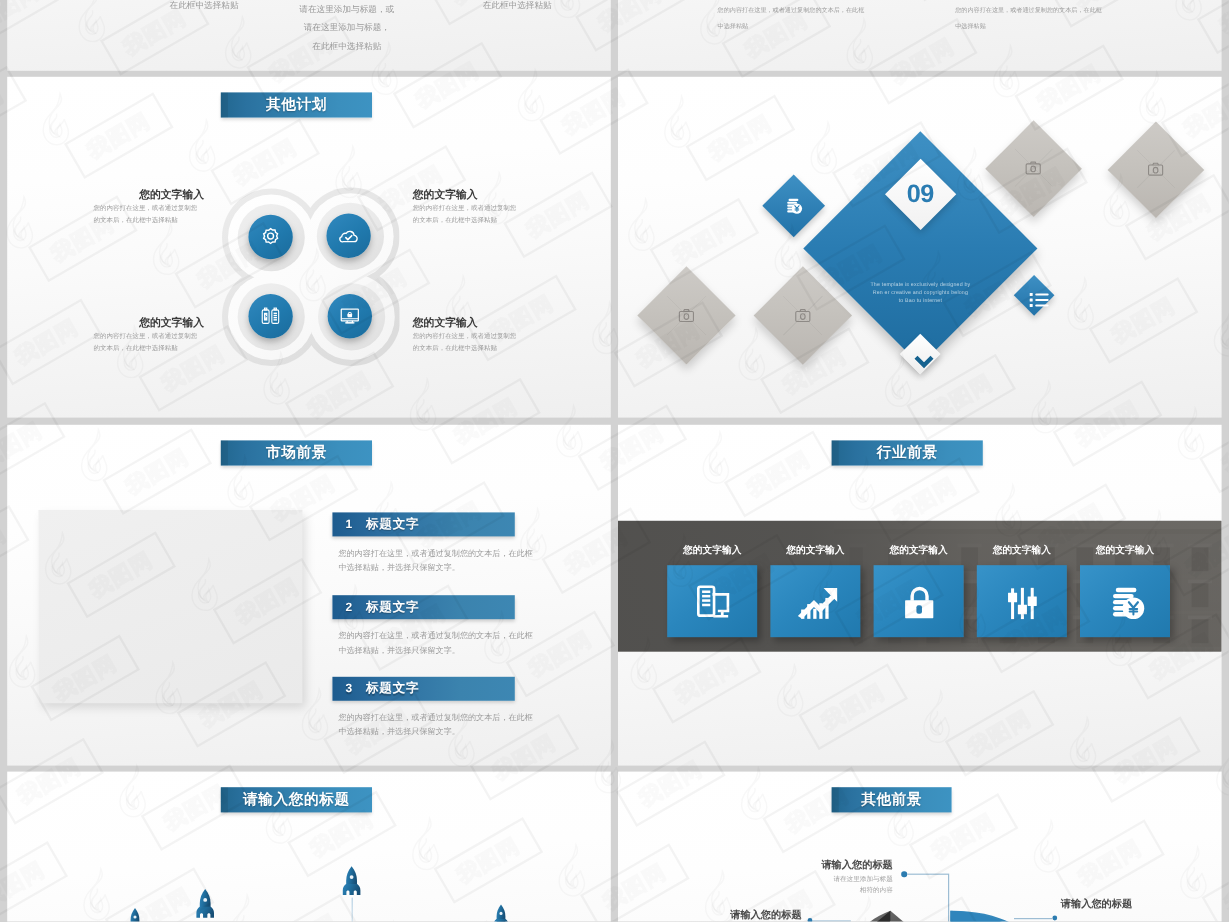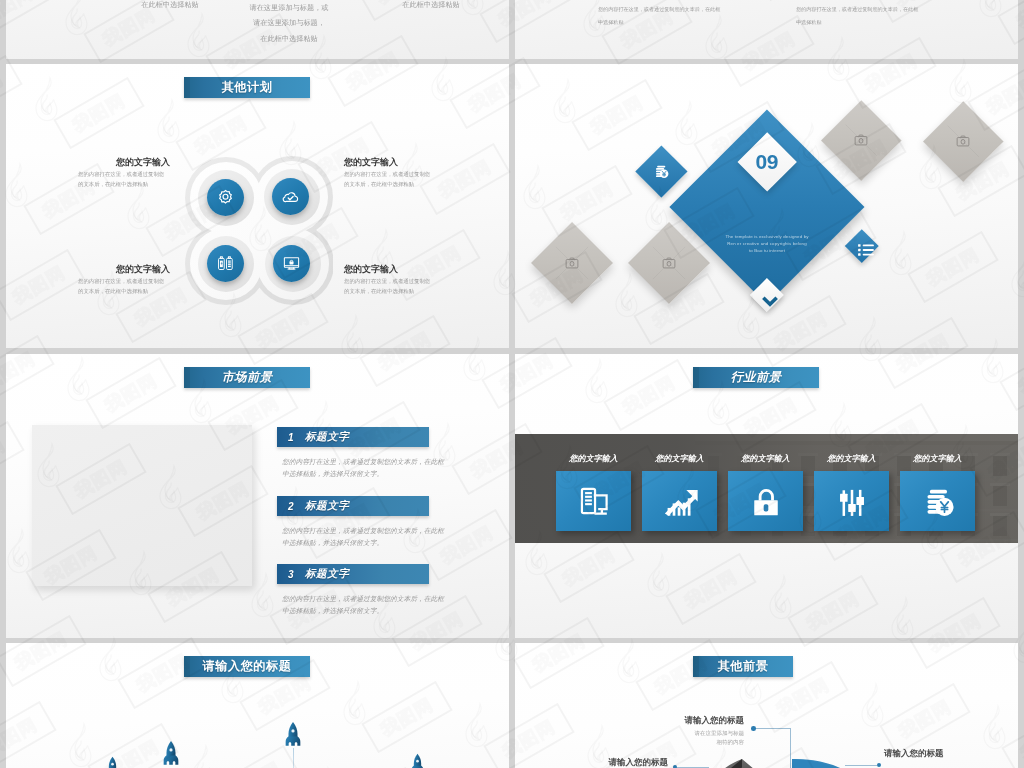--- a/index.html
+++ b/index.html
@@ -5,21 +5,21 @@
 *{box-sizing:border-box;margin:0;padding:0;}
 html,body{width:1024px;height:768px;overflow:hidden;background:#d2d2d2;
   font-family:"Liberation Sans",sans-serif;-webkit-font-smoothing:antialiased;}
 .page{position:relative;width:1024px;height:768px;background:#d2d2d2;}
 .slide{position:absolute;width:503px;height:284px;overflow:hidden;
   background:linear-gradient(176deg,#ffffff 0%,#fefefe 28%,#fafafa 52%,#f4f4f4 78%,#efefef 100%);}
 .s-col-l{left:6px;}
 .s-col-r{left:515px;}
 .s-row-0{top:-225px;}
 .s-row-1{top:64px;}
-.s-row-2{top:354px;font-style:italic;}
+.s-row-2{top:354px;}
 .s-row-3{top:643px;}
 
 
 .titlebar{position:absolute;height:27px;display:flex;align-items:center;justify-content:center;
   background:linear-gradient(90deg,#22678f 0%,#2a719f 16%,#3380ad 45%,#3b8fbd 78%,#3d93c2 100%);
   box-shadow:0 2px 3px rgba(0,0,0,.18);}
 .titlebar span{color:#fff;font-size:12.2px;font-weight:bold;letter-spacing:0.5px;
   text-shadow:0 1px 1.5px rgba(0,0,0,.28);}
 .titlebar .notch{position:absolute;left:0;top:0;bottom:0;width:6px;
   background:rgba(0,0,0,.07);}

